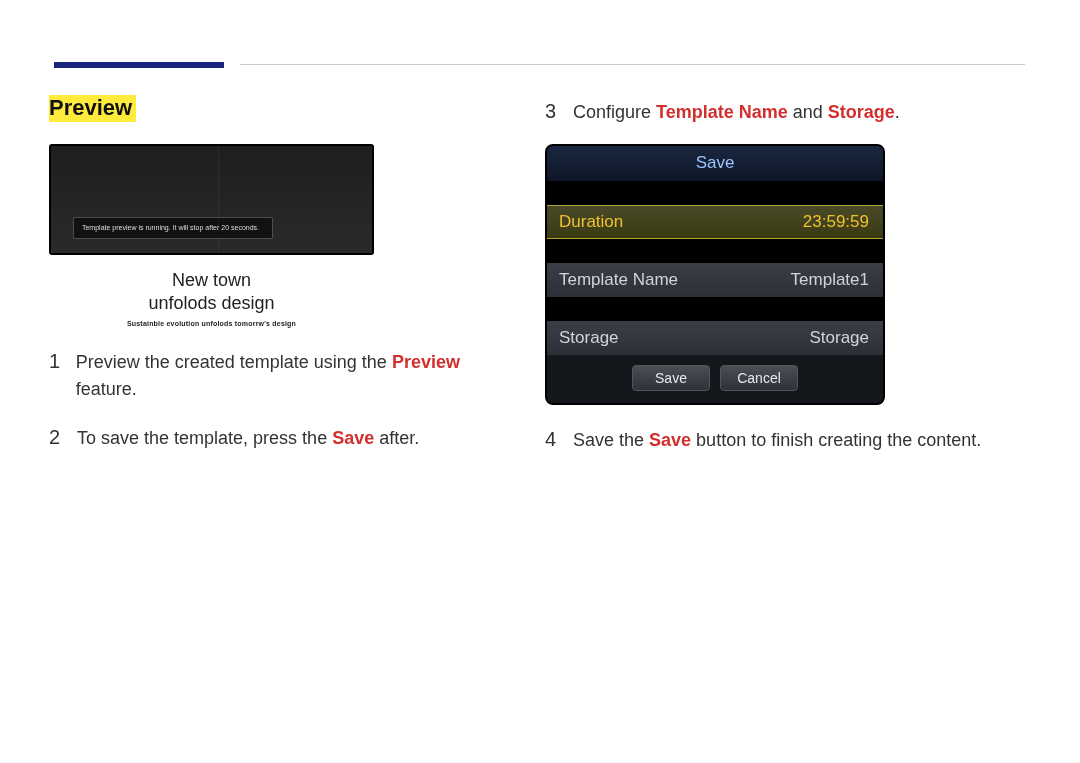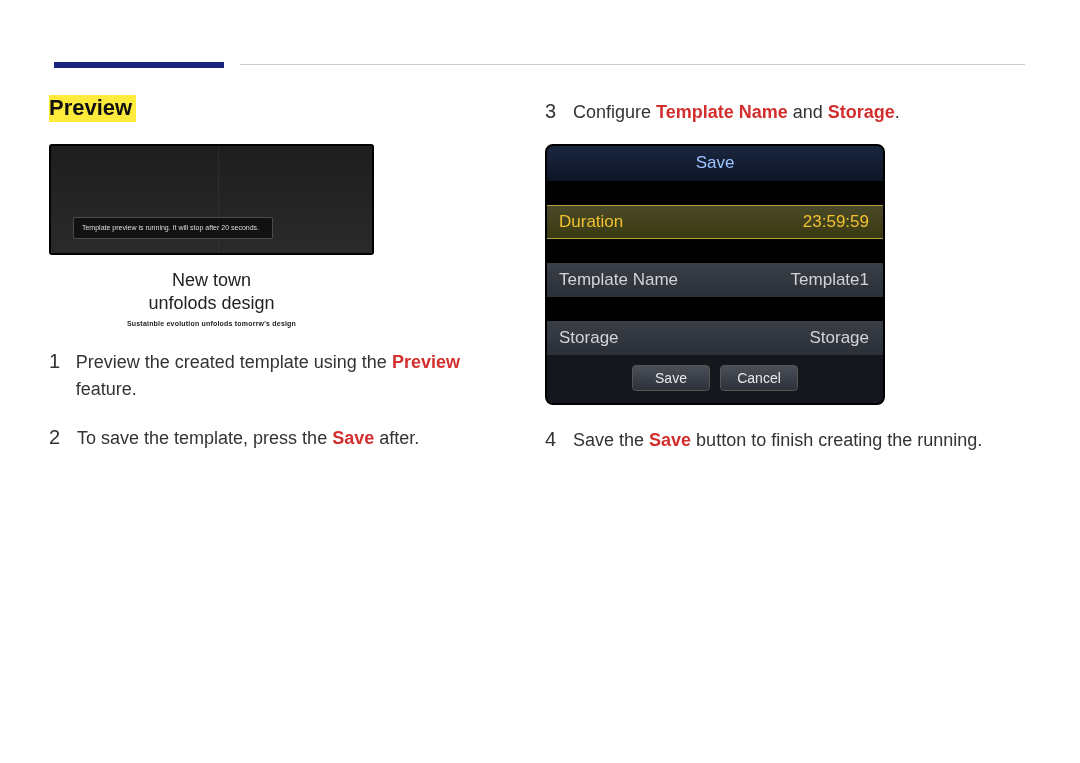--- a/index.html
+++ b/index.html
@@ -233,16 +233,16 @@
     </div>
     <div class="save-buttons">
       <div class="dlg-btn">Save</div>
       <div class="dlg-btn">Cancel</div>
     </div>
   </div>
 
   <div class="step">
     <div class="step-num">4</div>
     <div class="step-text">
-      <span>Save the </span><span class="hl">Save</span><span> button to finish creating the running.</span>
+      <span>Save the </span><span class="hl">Save</span><span> button to finish creating the content.</span>
     </div>
   </div>
 </div>
 
 </body></html>

